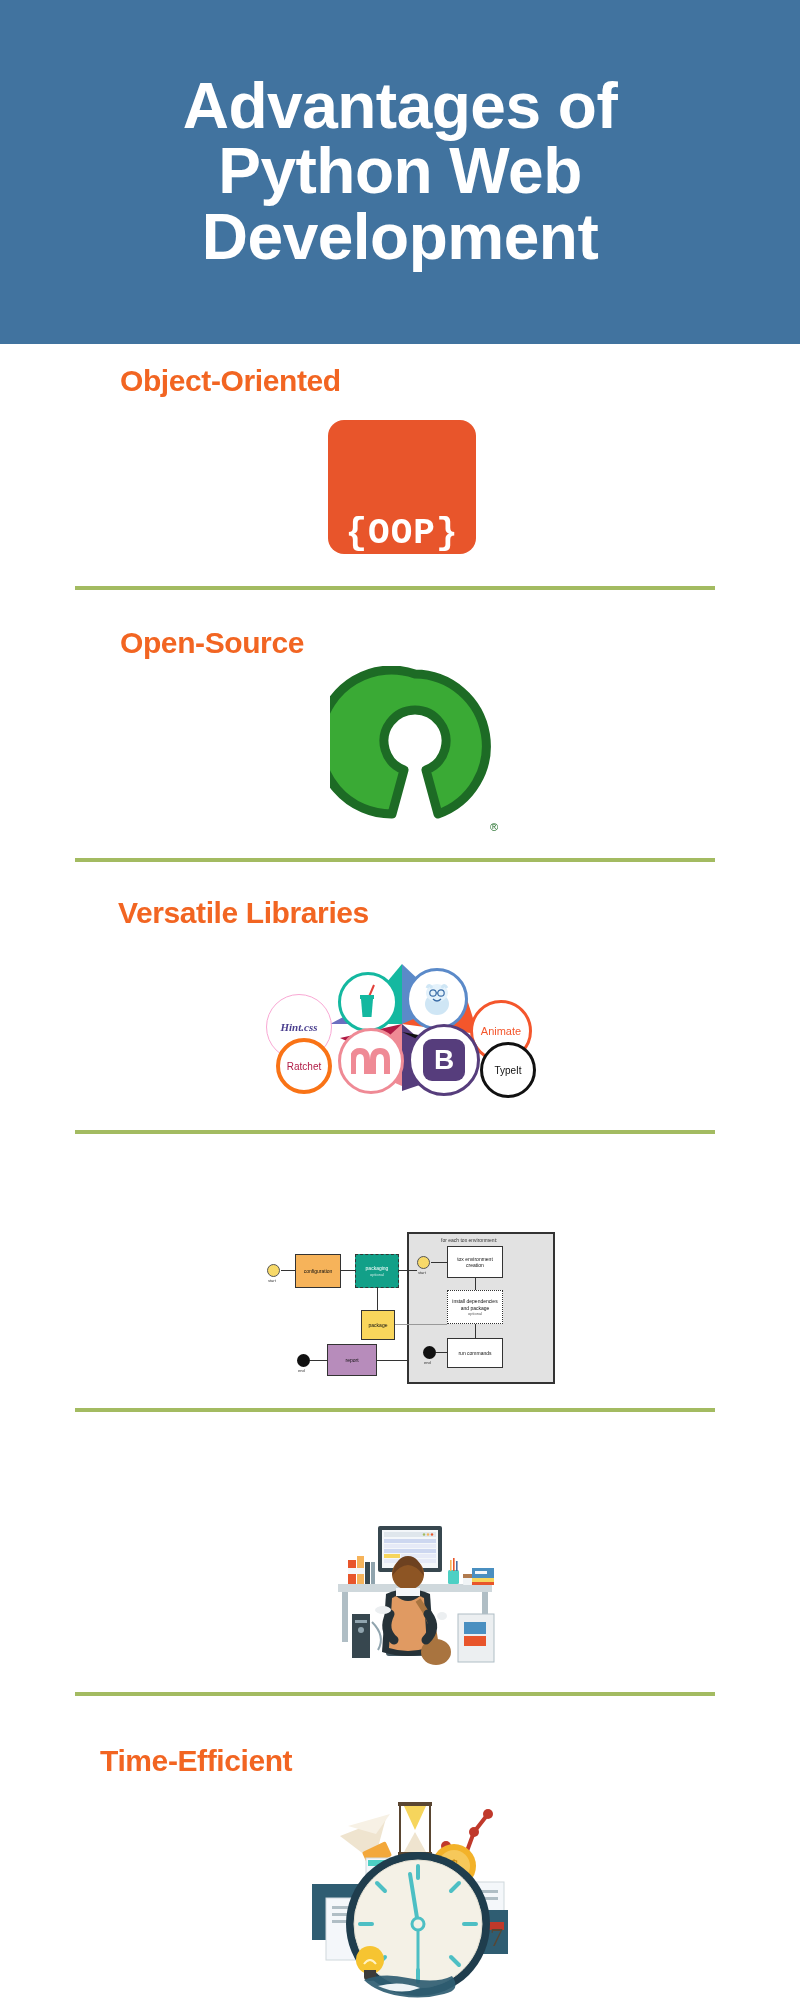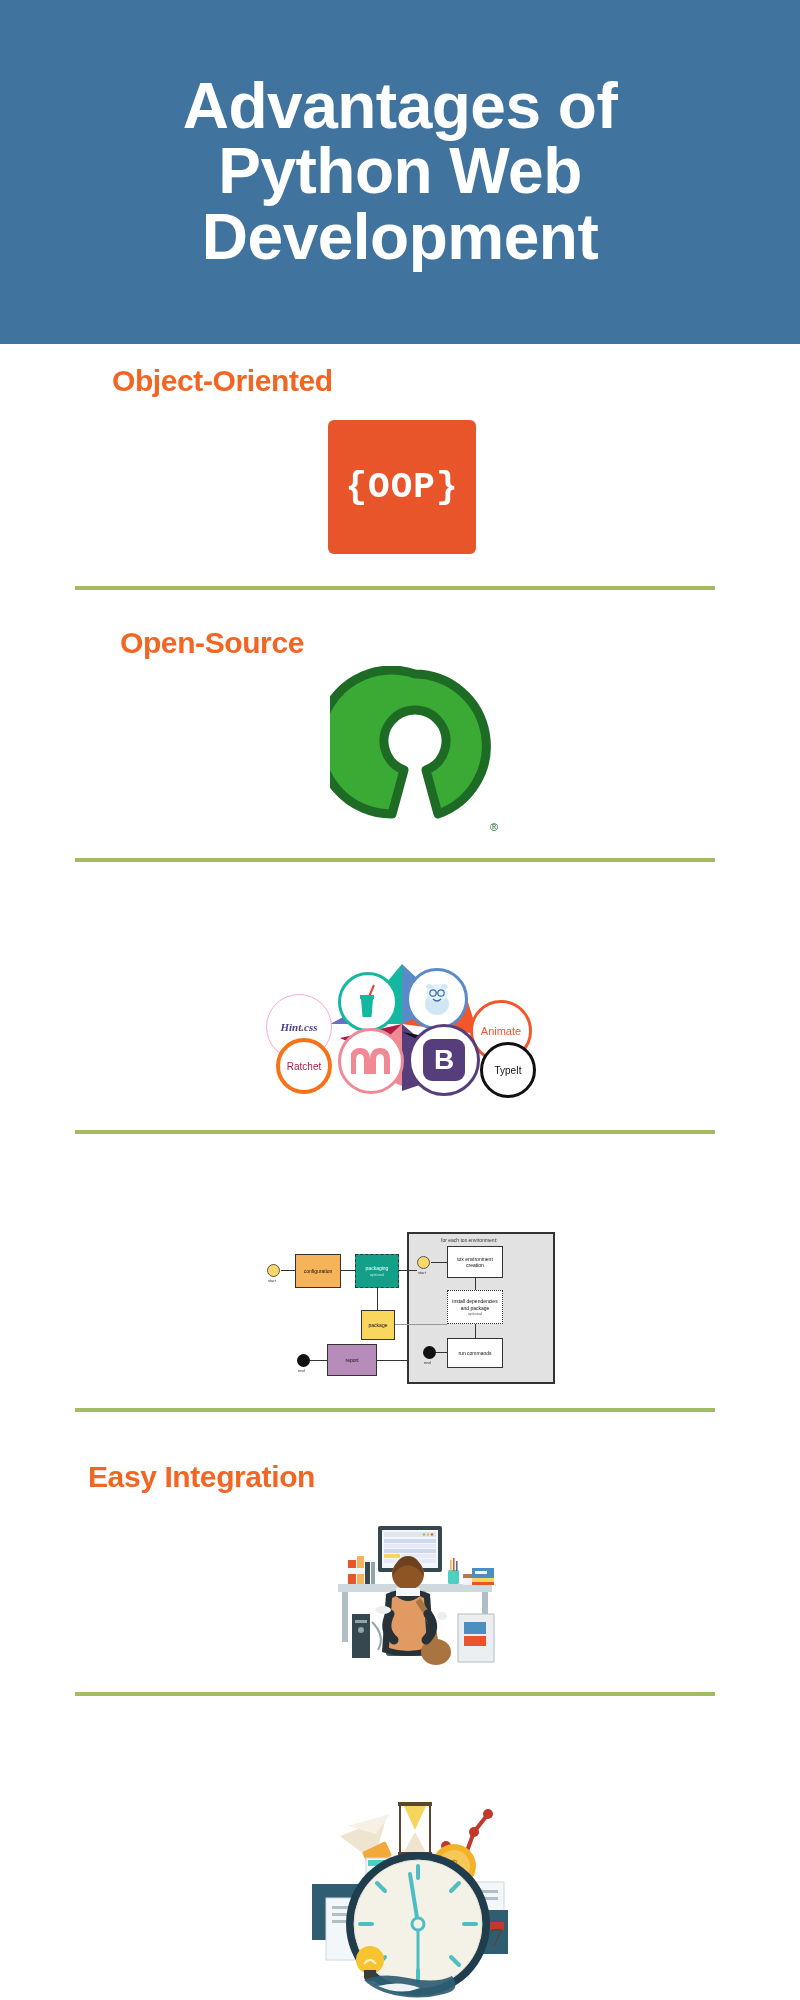--- a/index.html
+++ b/index.html
@@ -66,23 +66,23 @@
   }
   .art {
     position: absolute;
   }
 
   
   .oop-badge {
     width: 148px;
     height: 134px;
     background: #e8552b;
-    border-radius: 6px;
+    border-radius: 16px;
     display: flex;
-    align-items: center;
+    align-items: flex-end;
     justify-content: center;
   }
   .oop-text {
     color: #ffffff;
     font-family: "Liberation Mono", monospace;
     font-weight: bold;
     font-size: 36px;
     letter-spacing: 1px;
   }
 
@@ -155,21 +155,21 @@
 
 <div class="page">
 
   <div class="header">
     <div class="header-title">Advantages of
 Python Web
 Development</div>
   </div>
 
   <div class="section" style="top:344px;height:260px;">
-    <div class="section-title" style="left:112px; top:20px;">Object-Oriented</div>
+    <div class="section-title" style="left:120px; top:20px;">Object-Oriented</div>
 
     <div class="art" style="left:328px; top:76px;">
       <div class="oop-badge">
         <span class="oop-text">{OOP}</span>
       </div>
     </div>
 
     <div class="divider" style="top:242px;"></div>
   </div>
 
@@ -189,20 +189,21 @@
           </g>
         </svg>
         <span class="osi-reg">®</span>
       </div>
     </div>
 
     <div class="divider" style="top:254px;"></div>
   </div>
 
   <div class="section" style="top:874px;height:270px;">
+    <div class="section-title" style="left:118px; top:22px;">Versatile Libraries</div>
 
     <div class="art" style="left:252px; top:72px;">
       <div class="libs">
 
         <svg width="300" height="160" viewBox="0 0 300 160" style="position:absolute;left:0;top:0;">
           <path d="M78 78 L150 40 L150 78 Z" fill="#6b6fc0"></path>
           <path d="M150 18 L150 78 L100 78 Z" fill="#14b8a0"></path>
           <path d="M150 18 L150 78 L205 70 Z" fill="#5b8ac9"></path>
           <path d="M150 78 L214 50 L226 88 Z" fill="#f4562c"></path>
           <path d="M88 92 L150 78 L150 120 Z" fill="#b01b45"></path>
@@ -327,21 +328,20 @@
         <div class="flow-label" style="left:33px; top:136px;">end</div>
         <div class="flow-arrow" style="left:45px; top:128px; width:17px;"></div>
 
       </div>
     </div>
 
     <div class="divider" style="top:264px;"></div>
   </div>
 
   <div class="section" style="top:1434px;height:282px;">
-    <div class="section-title" style="left:88px; top:26px;">Easy Integration</div>
 
     <div class="art" style="left:320px; top:88px;">
       <div class="desk">
         <svg width="190" height="150" viewBox="0 0 190 150">
 
           <rect x="58" y="4" width="64" height="46" rx="2" fill="#37474f"></rect>
           <rect x="62" y="8" width="56" height="38" fill="#f4f7fa"></rect>
           <rect x="64" y="10" width="52" height="5" fill="#dfe6ec"></rect>
           <circle cx="112" cy="12.5" r="1.2" fill="#e8552b"></circle>
           <circle cx="108" cy="12.5" r="1.2" fill="#f6b35a"></circle>
@@ -405,20 +405,21 @@
 
           <path d="M52 100 q14 14 6 28" stroke="#90a4ae" stroke-width="2" fill="none"></path>
         </svg>
       </div>
     </div>
 
     <div class="divider" style="top:258px;"></div>
   </div>
 
   <div class="section" style="top:1716px;height:284px;">
+    <div class="section-title" style="left:100px; top:28px;">Time-Efficient</div>
 
     <div class="art" style="left:278px; top:58px;">
       <div class="clock">
         <svg width="260" height="226" viewBox="0 0 260 226">
 
           <polyline points="150,110 168,72 182,96 196,58 210,40" stroke="#c0392b" stroke-width="4" fill="none" stroke-linejoin="round"></polyline>
           <circle cx="150" cy="110" r="5" fill="#c0392b"></circle>
           <circle cx="168" cy="72" r="5" fill="#c0392b"></circle>
           <circle cx="196" cy="58" r="5" fill="#c0392b"></circle>
           <circle cx="210" cy="40" r="5" fill="#c0392b"></circle>

